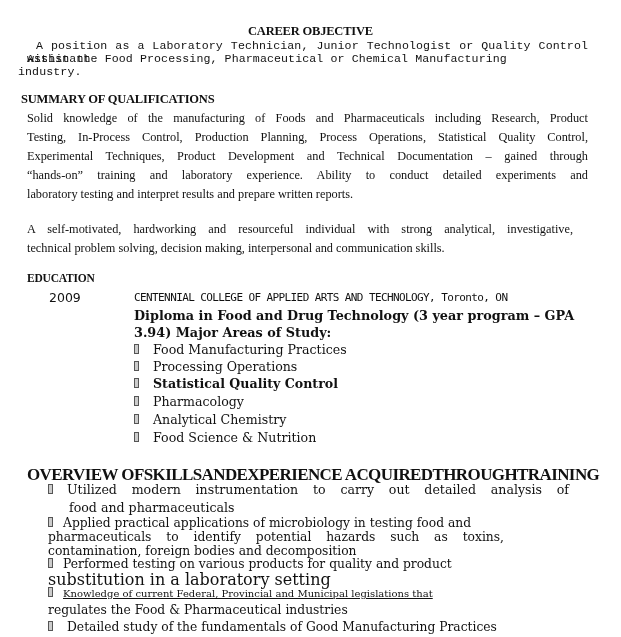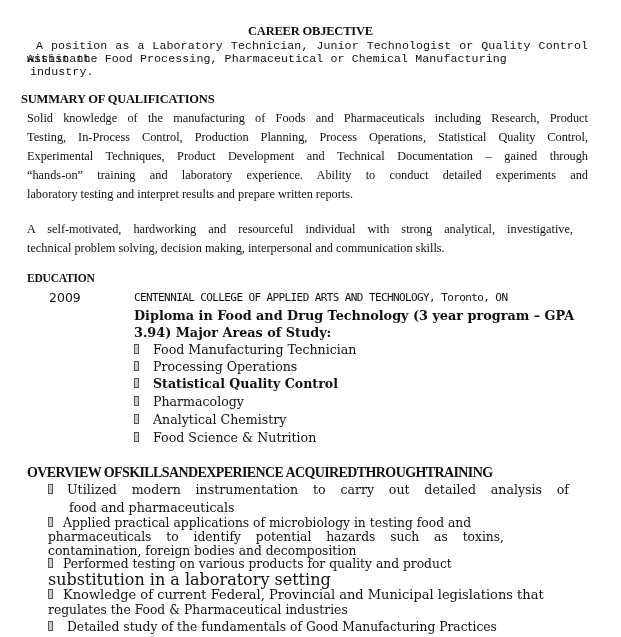--- a/index.html
+++ b/index.html
@@ -11,56 +11,56 @@
   .edu { font-family: "DejaVu Serif", serif; font-size: 12.6px; color: #111; }
   .box { display: inline-block; width: 3px; height: 8px; border: 1px solid #555; background: #ccc; vertical-align: 0px; }
   .just-full { white-space: normal; text-align: justify; text-align-last: justify; }
 </style>
 </head>
 <body>
 
 <div class="abs head" style="left:248px; top:24px;">CAREER OBJECTIVE</div>
 <div class="abs mono-ish just-full" style="left:27px; top:39px; width:561px;"><span style="padding-left:9px">A position as a Laboratory Technician, Junior Technologist or Quality Control Assistant</span></div>
 <div class="abs mono-ish" style="left:27px; top:52px;">within the Food Processing, Pharmaceutical or Chemical Manufacturing</div>
-<div class="abs mono-ish" style="left:30px; top:65px;">industry.</div>
+<div class="abs mono-ish" style="left:18px; top:65px;">industry.</div>
 
 <div class="abs head" style="left:21px; top:92px;">SUMMARY OF QUALIFICATIONS</div>
 <div class="abs serif just-full" style="left:27px; top:111px; width:561px;">Solid knowledge of the manufacturing of Foods and Pharmaceuticals including Research, Product</div>
 <div class="abs serif just-full" style="left:27px; top:130px; width:561px;">Testing, In-Process Control, Production Planning, Process Operations, Statistical Quality Control,</div>
 <div class="abs serif just-full" style="left:27px; top:149px; width:561px;">Experimental Techniques, Product Development and Technical Documentation – gained through</div>
 <div class="abs serif just-full" style="left:27px; top:168px; width:561px;">“hands-on” training and laboratory experience.   Ability to conduct detailed experiments and</div>
 <div class="abs serif" style="left:27px; top:187px;">laboratory testing and interpret results and prepare written reports.</div>
 <div class="abs serif just-full" style="left:27px; top:222px; width:546px;">A self-motivated, hardworking and resourceful individual with strong analytical, investigative,</div>
 <div class="abs serif" style="left:27px; top:241px;">technical problem solving, decision making, interpersonal and communication skills.</div>
 
 <div class="abs head" style="left:27px; top:272px; font-size:11.5px;">EDUCATION</div>
 <div class="abs edu" style="left:49px; top:290px; font-family:'DejaVu Sans', sans-serif; font-size:12.5px;">2009</div>
 <div class="abs" style="left:134px; top:291px; font-family:'DejaVu Sans Mono', monospace; font-size:11px; letter-spacing:-0.6px; color:#111;">CENTENNIAL COLLEGE OF APPLIED ARTS  AND TECHNOLOGY,  Toronto, ON</div>
 <div class="abs edu" style="left:134px; top:308px; font-weight:bold; font-size:12.8px;">Diploma in Food and Drug Technology (3 year program – GPA</div>
 <div class="abs edu" style="left:134px; top:325px; font-weight:bold; font-size:12.8px;">3.94) Major Areas of Study:</div>
 
 <div>
-  <div class="abs edu" style="left:134px; top:342px;"><span class="box"></span><span style="margin-left:14px">Food Manufacturing Technician</span></div>
+  <div class="abs edu" style="left:134px; top:342px;"><span class="box"></span><span style="margin-left:14px">Food Manufacturing Practices</span></div>
   <div class="abs edu" style="left:134px; top:359px;"><span class="box"></span><span style="margin-left:14px">Processing Operations</span></div>
   <div class="abs edu" style="left:134px; top:376px;font-weight:bold;"><span class="box"></span><span style="margin-left:14px">Statistical Quality Control</span></div>
   <div class="abs edu" style="left:134px; top:394px;"><span class="box"></span><span style="margin-left:14px">Pharmacology</span></div>
   <div class="abs edu" style="left:134px; top:412px;"><span class="box"></span><span style="margin-left:14px">Analytical Chemistry</span></div>
   <div class="abs edu" style="left:134px; top:430px;"><span class="box"></span><span style="margin-left:14px">Food Science  &amp; Nutrition</span></div>
 </div>
 
-<div class="abs head" style="left:27px; top:465px; letter-spacing:-0.6px; font-size:14px;">OVERVIEW OFSKILLSANDEXPERIENCE ACQUIREDTHROUGHTRAINING</div>
+<div class="abs head" style="left:27px; top:465px; letter-spacing:-0.6px; font-size:17px;">OVERVIEW OFSKILLSANDEXPERIENCE ACQUIREDTHROUGHTRAINING</div>
 
 <div>
   <div class="abs edu just-full" style="left:48px; top:482px; width:521px;"><span class="box"></span><span style="margin-left:14px">Utilized  modern  instrumentation  to  carry  out  detailed  analysis  of</span></div>
   <div class="abs edu" style="left:69px; top:500px;">food  and pharmaceuticals</div>
 
   <div class="abs edu" style="left:48px; top:516px; font-size:12.3px;"><span class="box"></span><span style="margin-left:10px">Applied practical applications  of microbiology in testing  food and</span></div>
   <div class="abs edu just-full" style="left:48px; top:530px; width:456px; font-size:12.3px;">pharmaceuticals to identify   potential  hazards   such   as   toxins,</div>
   <div class="abs edu" style="left:48px; top:544px; font-size:12.3px;">contamination,  foreign  bodies  and decomposition</div>
 
   <div class="abs edu" style="left:48px; top:557px; font-size:12.3px;"><span class="box"></span><span style="margin-left:10px">Performed  testing  on  various  products  for  quality  and  product</span></div>
   <div class="abs edu" style="left:48px; top:570px; font-size:16px;">substitution  in  a laboratory setting</div>
 
-  <div class="abs edu" style="left:48px; top:587px; font-size:13px;"><span class="box"></span><span style="margin-left:10px">Knowledge of current Federal, Provincial and  Municipal legislations  that</span></div>
+  <div class="abs edu" style="left:48px; top:587px; font-size:10px;text-decoration:underline;"><span class="box"></span><span style="margin-left:10px">Knowledge of current Federal, Provincial and  Municipal legislations  that</span></div>
   <div class="abs edu" style="left:48px; top:603px; font-size:12.3px;">regulates the Food &amp; Pharmaceutical industries</div>
 
   <div class="abs edu" style="left:48px; top:620px; font-size:12.3px;"><span class="box"></span><span style="margin-left:14px">Detailed study  of the fundamentals  of Good  Manufacturing Practices</span></div>
 </div>
 
 </body></html>

